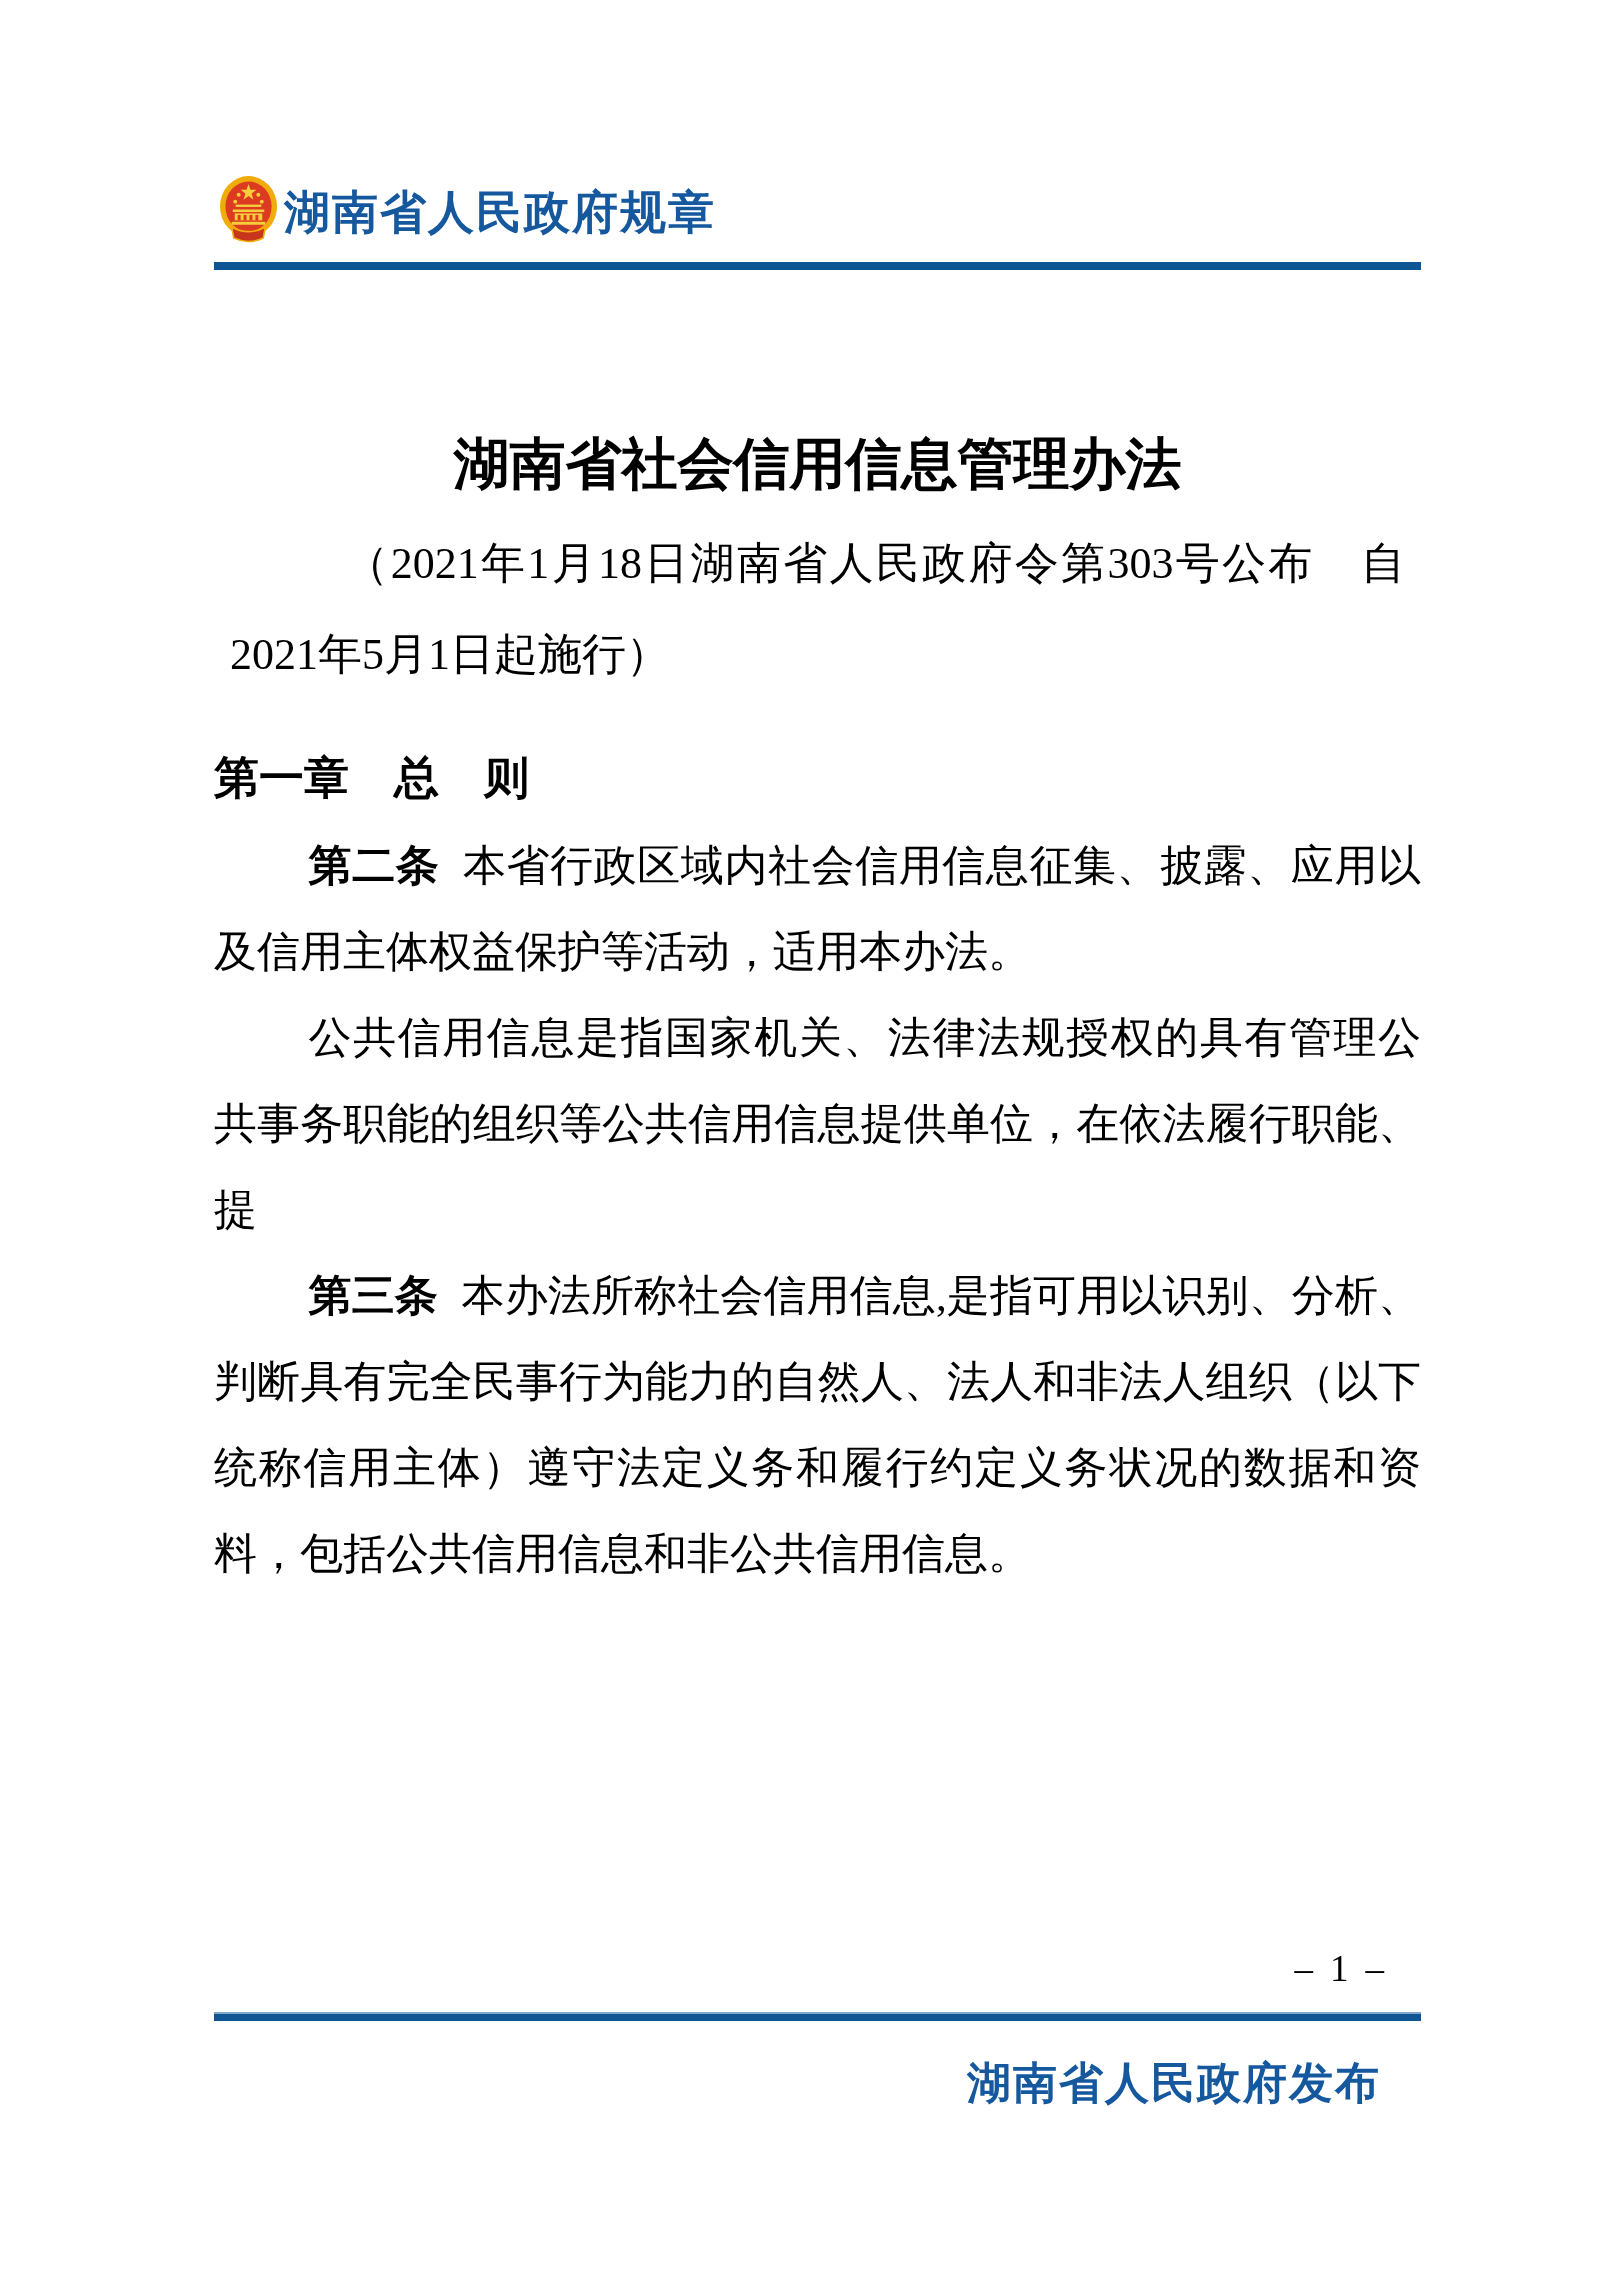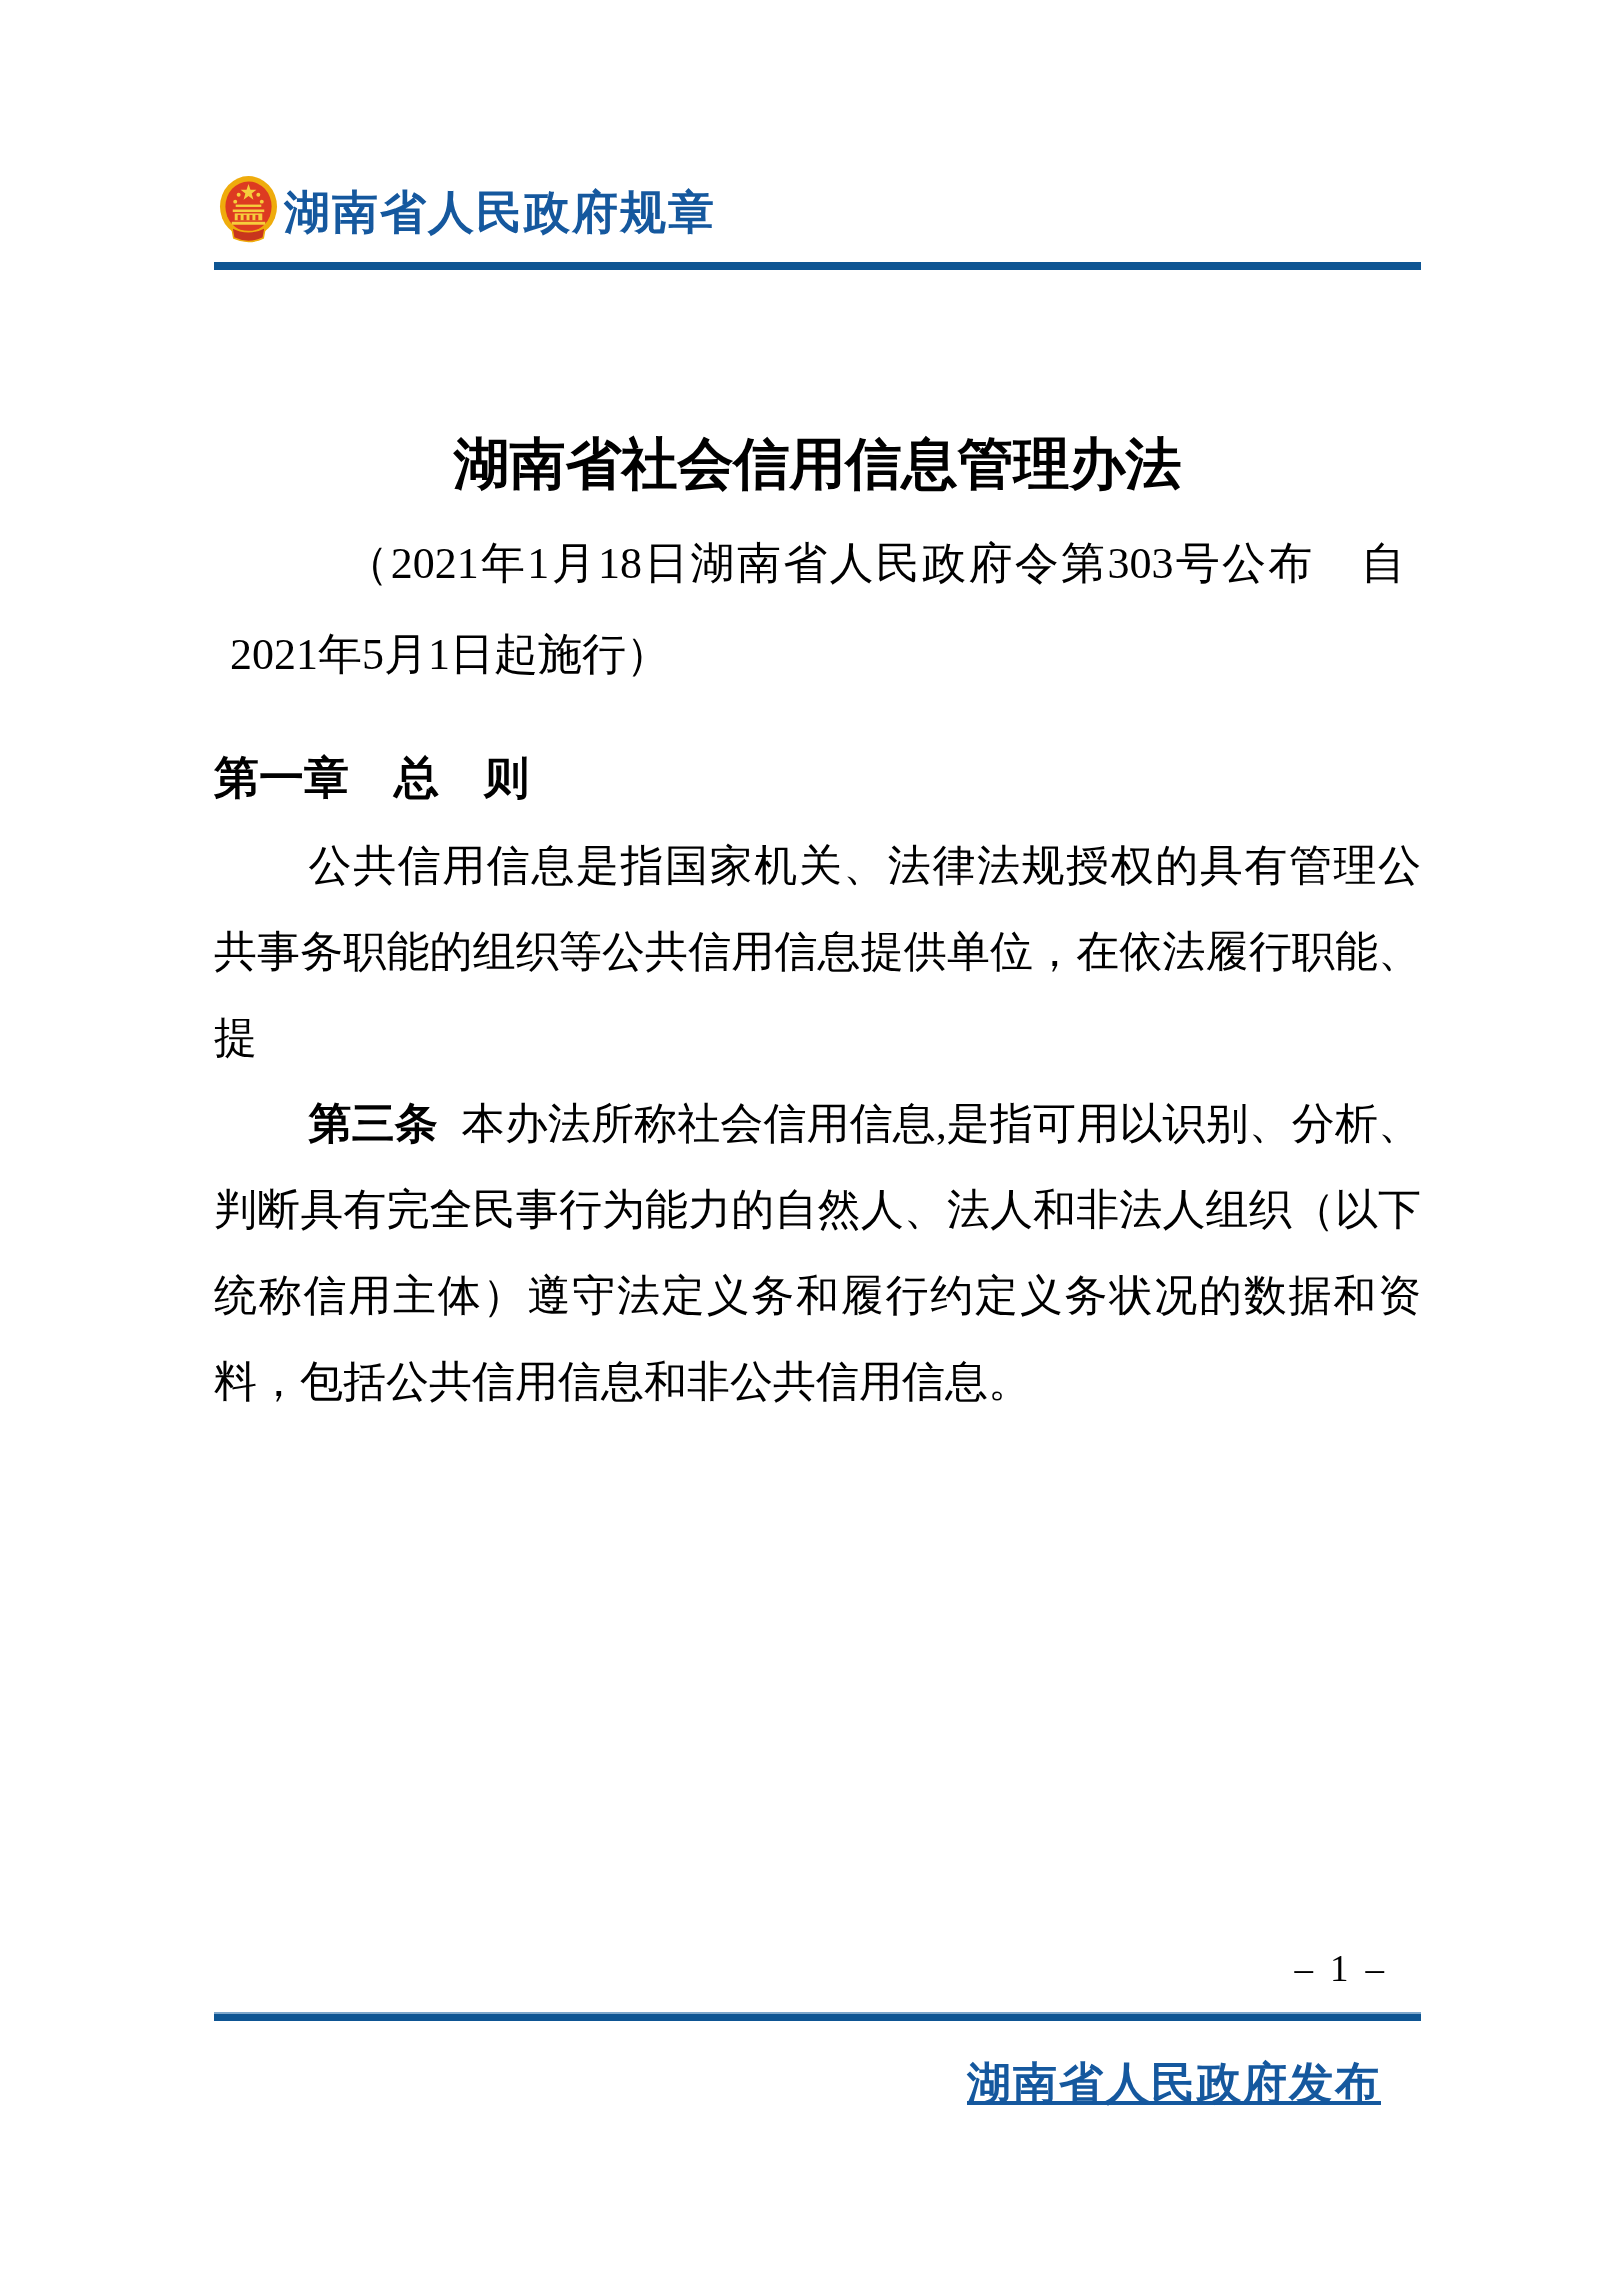--- a/index.html
+++ b/index.html
@@ -68,21 +68,20 @@
   .footer-rule{
     position:absolute;left:214px;top:2014px;width:1207px;height:6.9px;
     background:#0E5593;
     box-shadow:0 -2px 0 #7FA8CC;
   }
   .footer-publisher{
     position:absolute;right:208px;top:2054px;
     font-size:44px;font-weight:bold;letter-spacing:2px;
     color:#15589E;white-space:nowrap;
     font-family:"Liberation Serif", serif;
-    text-decoration:underline;
   }
 </style>
 </head>
 <body>
 
 <div class="page">
 
   <div class="header-emblem">
     <svg viewBox="0 0 60 68" width="59" height="67" aria-hidden="true">
       <ellipse cx="30" cy="31" rx="29" ry="31" fill="#EFAC0C"></ellipse>
@@ -107,20 +106,21 @@
   <div class="header-rule"></div>
 
   <div class="content">
     <h1 class="doc-title">湖南省社会信用信息管理办法</h1>
 
     <p class="promulgation">（2021年1月18日湖南省人民政府令第303号公布　自2021年5月1日起施行）</p>
 
     <h2 class="chapter-heading">第一章　总　则</h2>
 
 
+    <p class="body-para"><span class="lead">第二条</span><span>本省行政区域内社会信用信息征集、披露、应用以及信用主体权益保护等活动，适用本办法。</span></p>
 
 
     <p class="body-para"><span class="lead"></span><span>公共信用信息是指国家机关、法律法规授权的具有管理公共事务职能的组织等公共信用信息提供单位，在依法履行职能、提</span></p>
 
     <p class="body-para"><span class="lead">第三条</span><span>本办法所称社会信用信息,是指可用以识别、分析、判断具有完全民事行为能力的自然人、法人和非法人组织（以下统称信用主体）遵守法定义务和履行约定义务状况的数据和资料，包括公共信用信息和非公共信用信息。</span></p>
   </div>
 
   <div class="page-number">– 1 –</div>
   <div class="footer-rule"></div>
   <div class="footer-publisher">湖南省人民政府发布</div>

